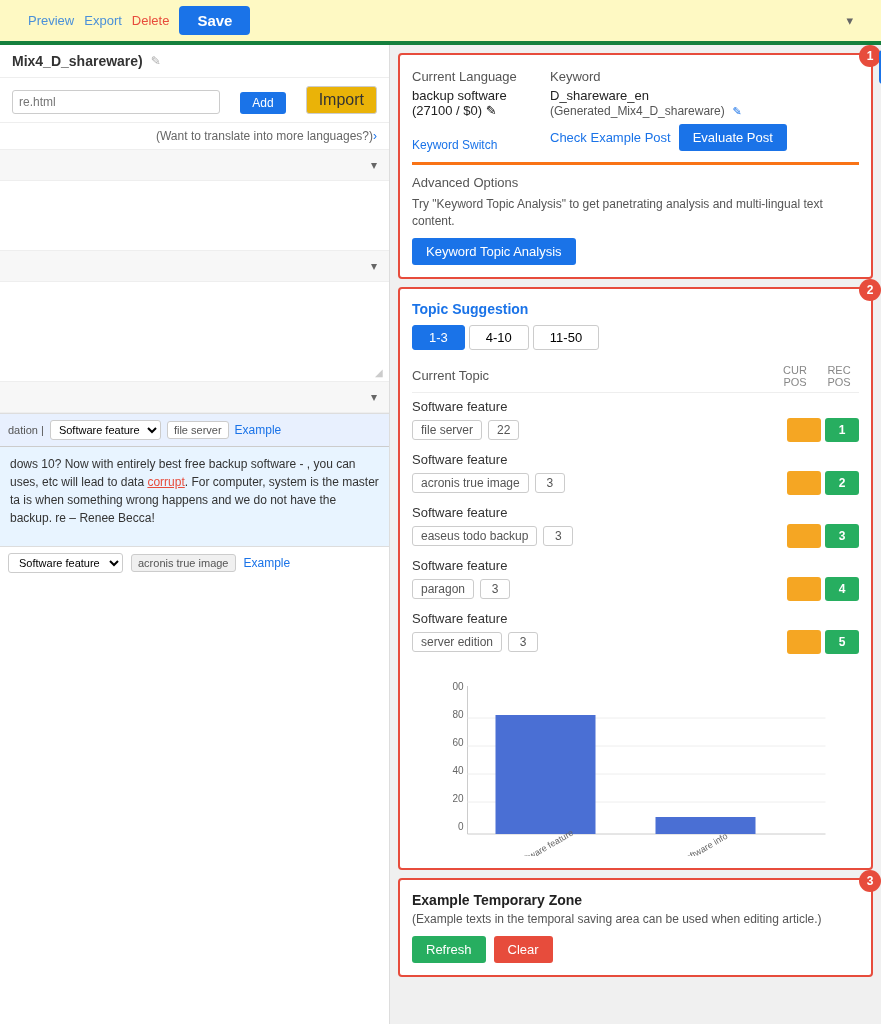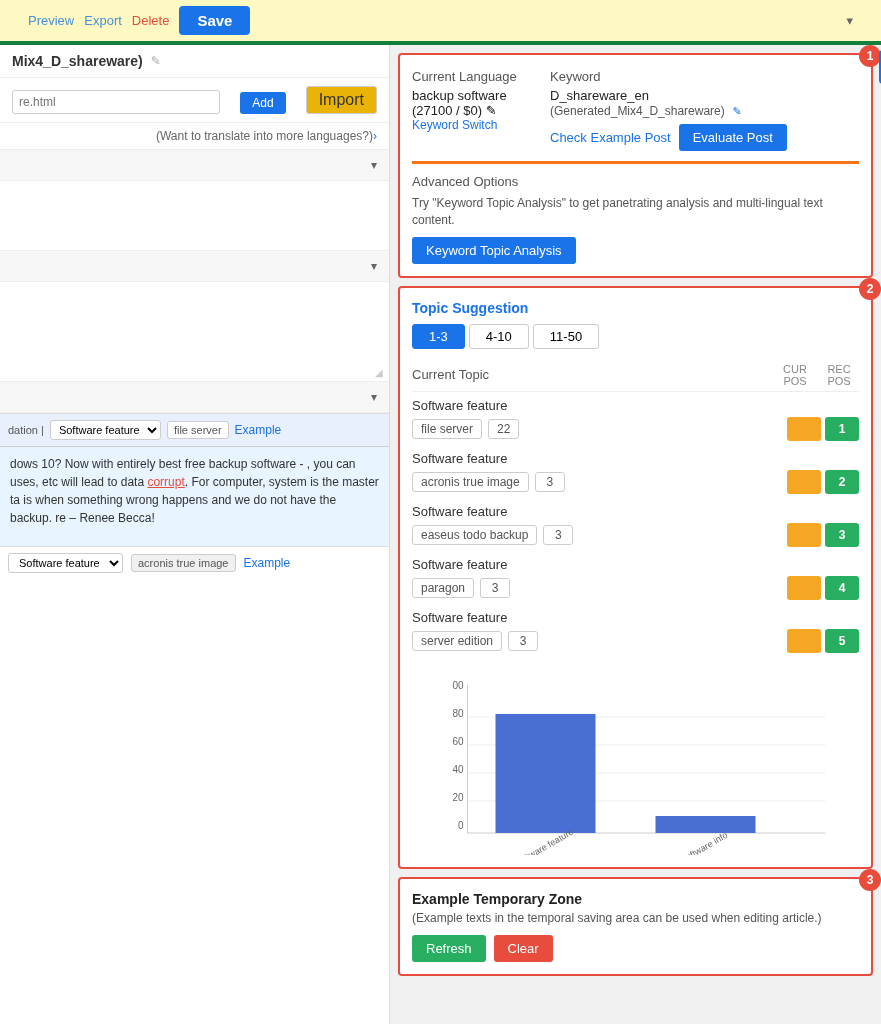--- a/index.html
+++ b/index.html
@@ -44,21 +44,21 @@
     
     .right-panel { flex: 1; display: flex; flex-direction: column; gap: 8px; padding: 8px; overflow-y: auto; }
 
     
     .panel { background: #fff; border: 2px solid #e74c3c; border-radius: 4px; position: relative; padding: 12px; }
     .panel-badge { position: absolute; top: -10px; right: -10px; width: 22px; height: 22px; background: #e74c3c; color: #fff; border-radius: 50%; display: flex; align-items: center; justify-content: center; font-size: 12px; font-weight: bold; }
 
     .info-grid { display: grid; grid-template-columns: 130px 1fr; gap: 4px 8px; margin-bottom: 8px; }
     .info-label { color: #555; font-size: 13px; padding-top: 2px; }
     .info-value { color: #222; font-size: 13px; font-weight: 500; }
-    .kw-switch { color: #1a73e8; font-size: 12px; cursor: pointer; display: block; margin-top: 0; }
+    .kw-switch { color: #1a73e8; font-size: 12px; cursor: pointer; display: block; margin-top: 20px; }
     .classifier-name { color: #222; font-size: 13px; }
     .classifier-gen { color: #555; font-size: 12px; }
     .classifier-edit { color: #1a73e8; font-size: 11px; cursor: pointer; margin-left: 4px; }
 
     .btn-row { display: flex; gap: 8px; align-items: center; margin-top: 6px; }
     .btn-check { color: #1a73e8; background: none; border: none; font-size: 13px; cursor: pointer; text-decoration: none; }
     .btn-evaluate { background: #1a73e8; color: #fff; border: none; padding: 6px 14px; border-radius: 3px; cursor: pointer; font-size: 13px; }
 
     .gear-btn { position: absolute; top: 50%; right: -46px; transform: translateY(-50%); background: #1a73e8; color: #fff; border: none; width: 34px; height: 34px; border-radius: 4px; cursor: pointer; font-size: 16px; display: flex; align-items: center; justify-content: center; }
 

